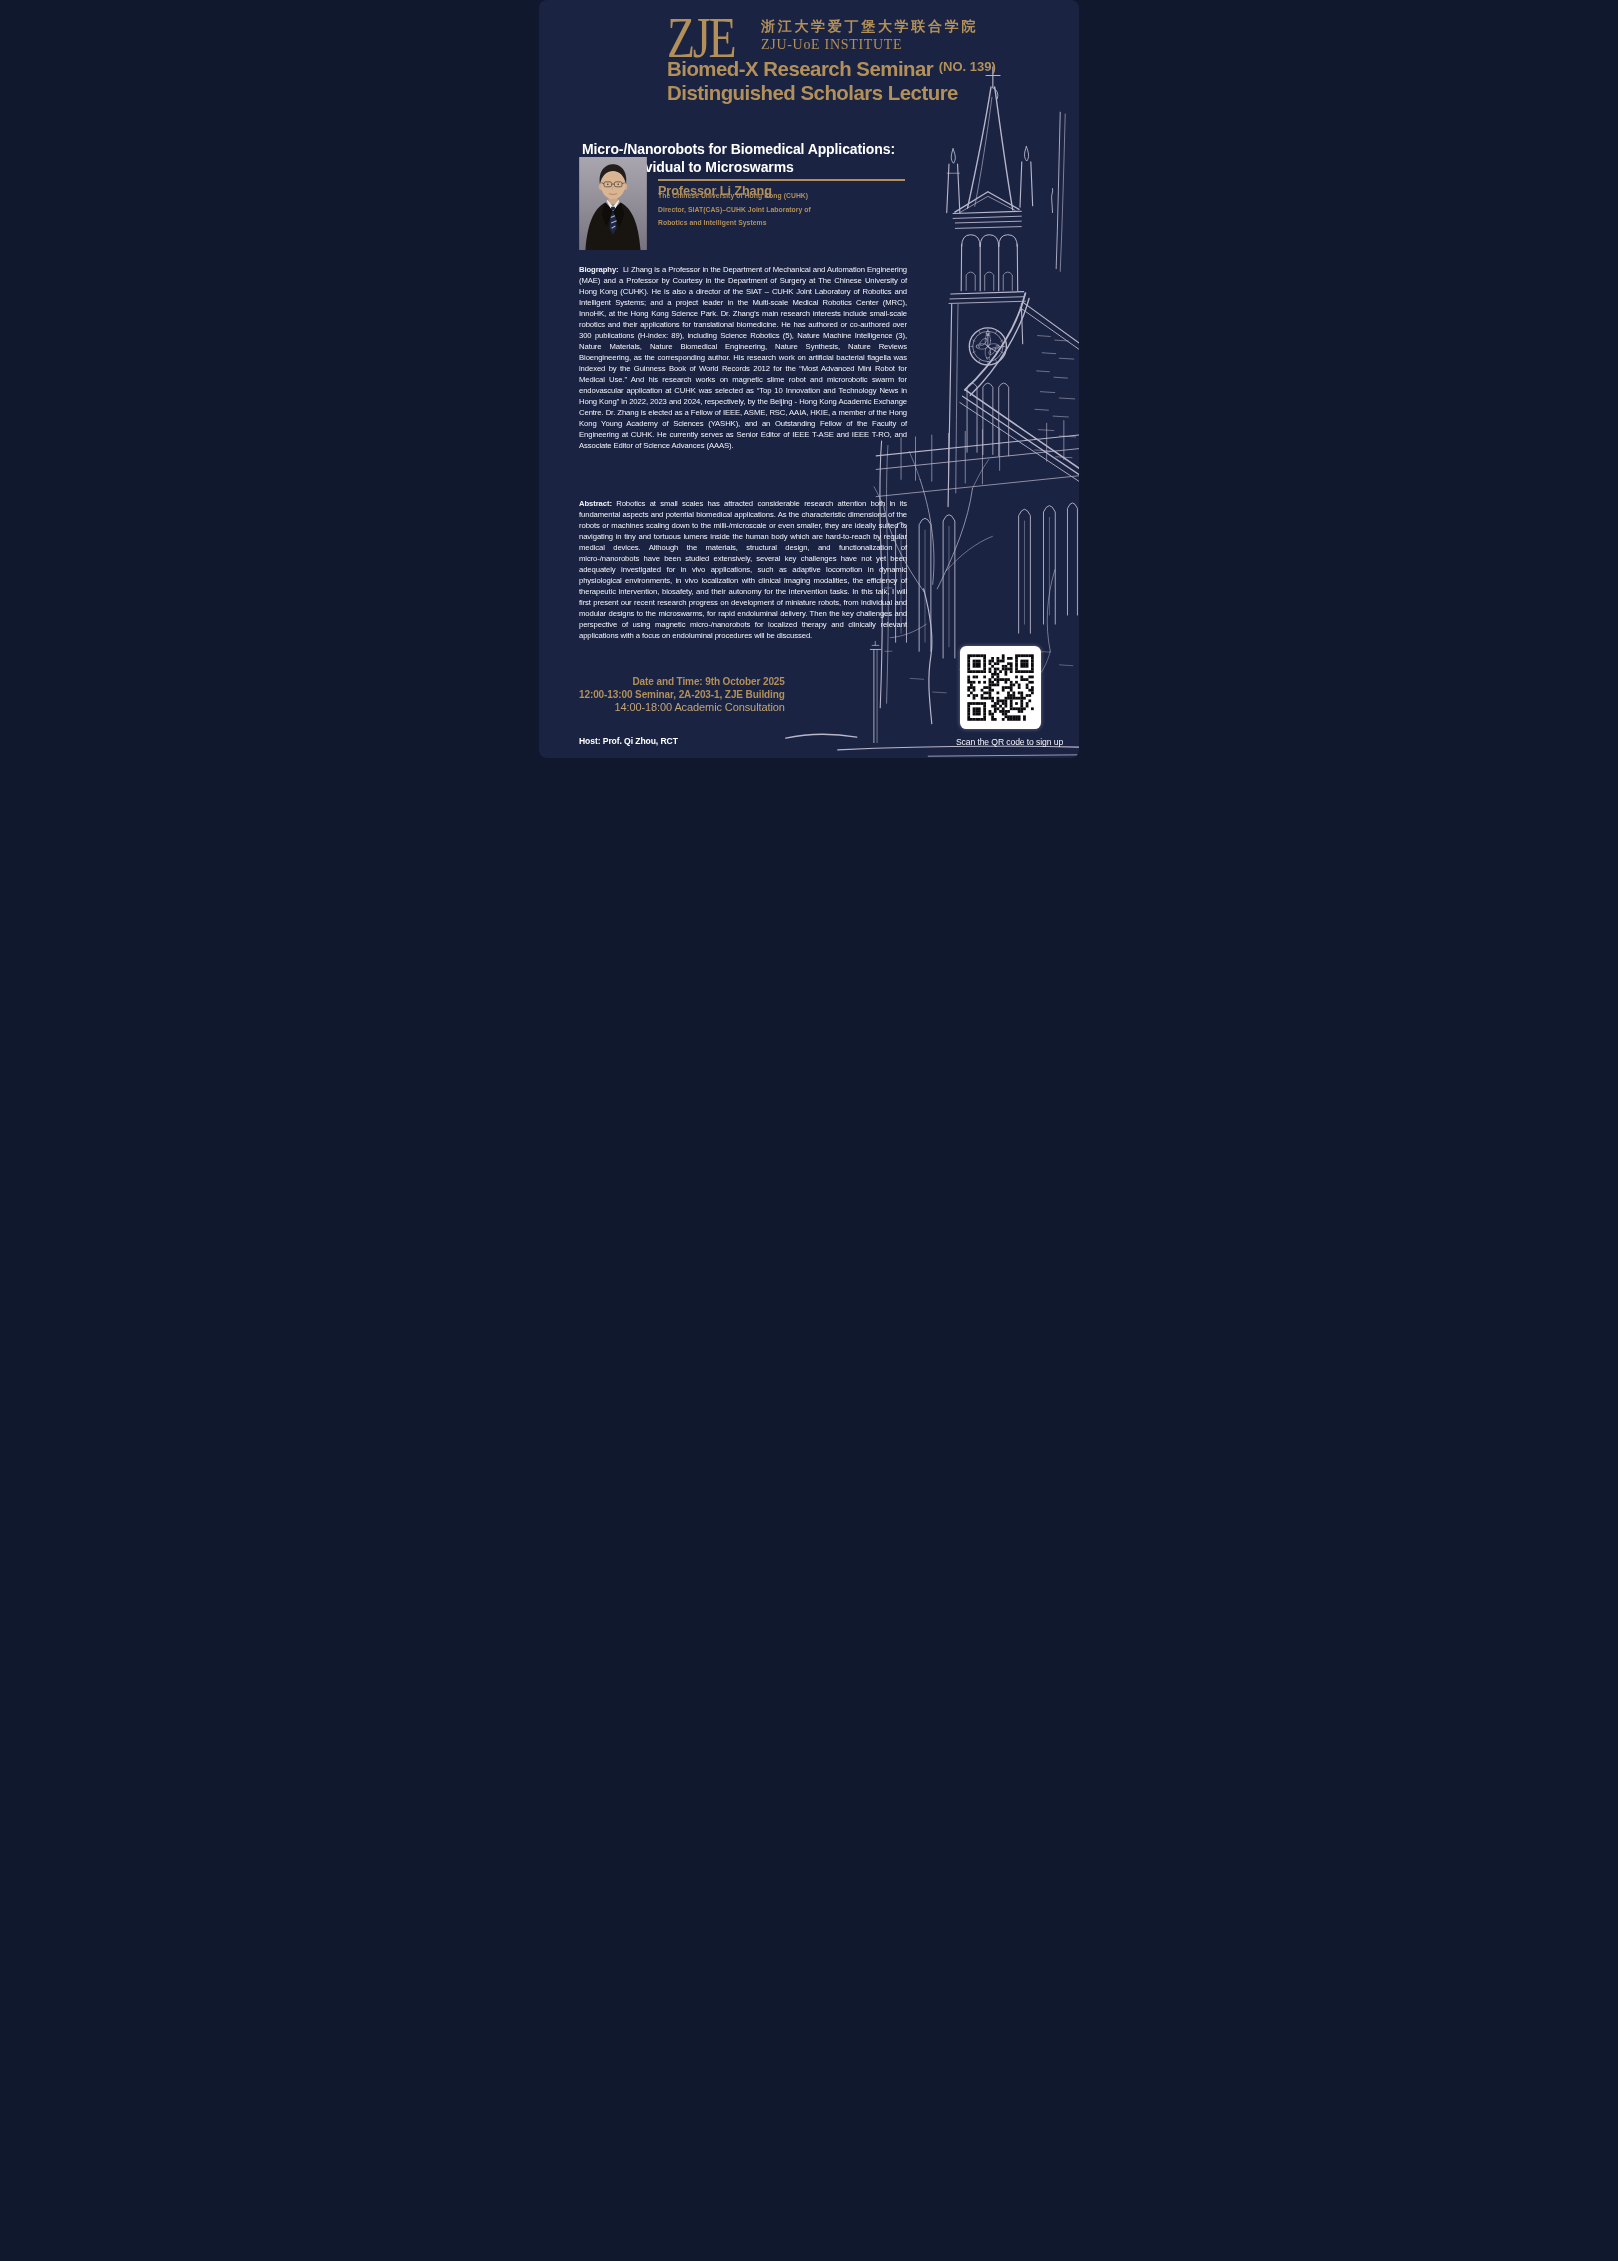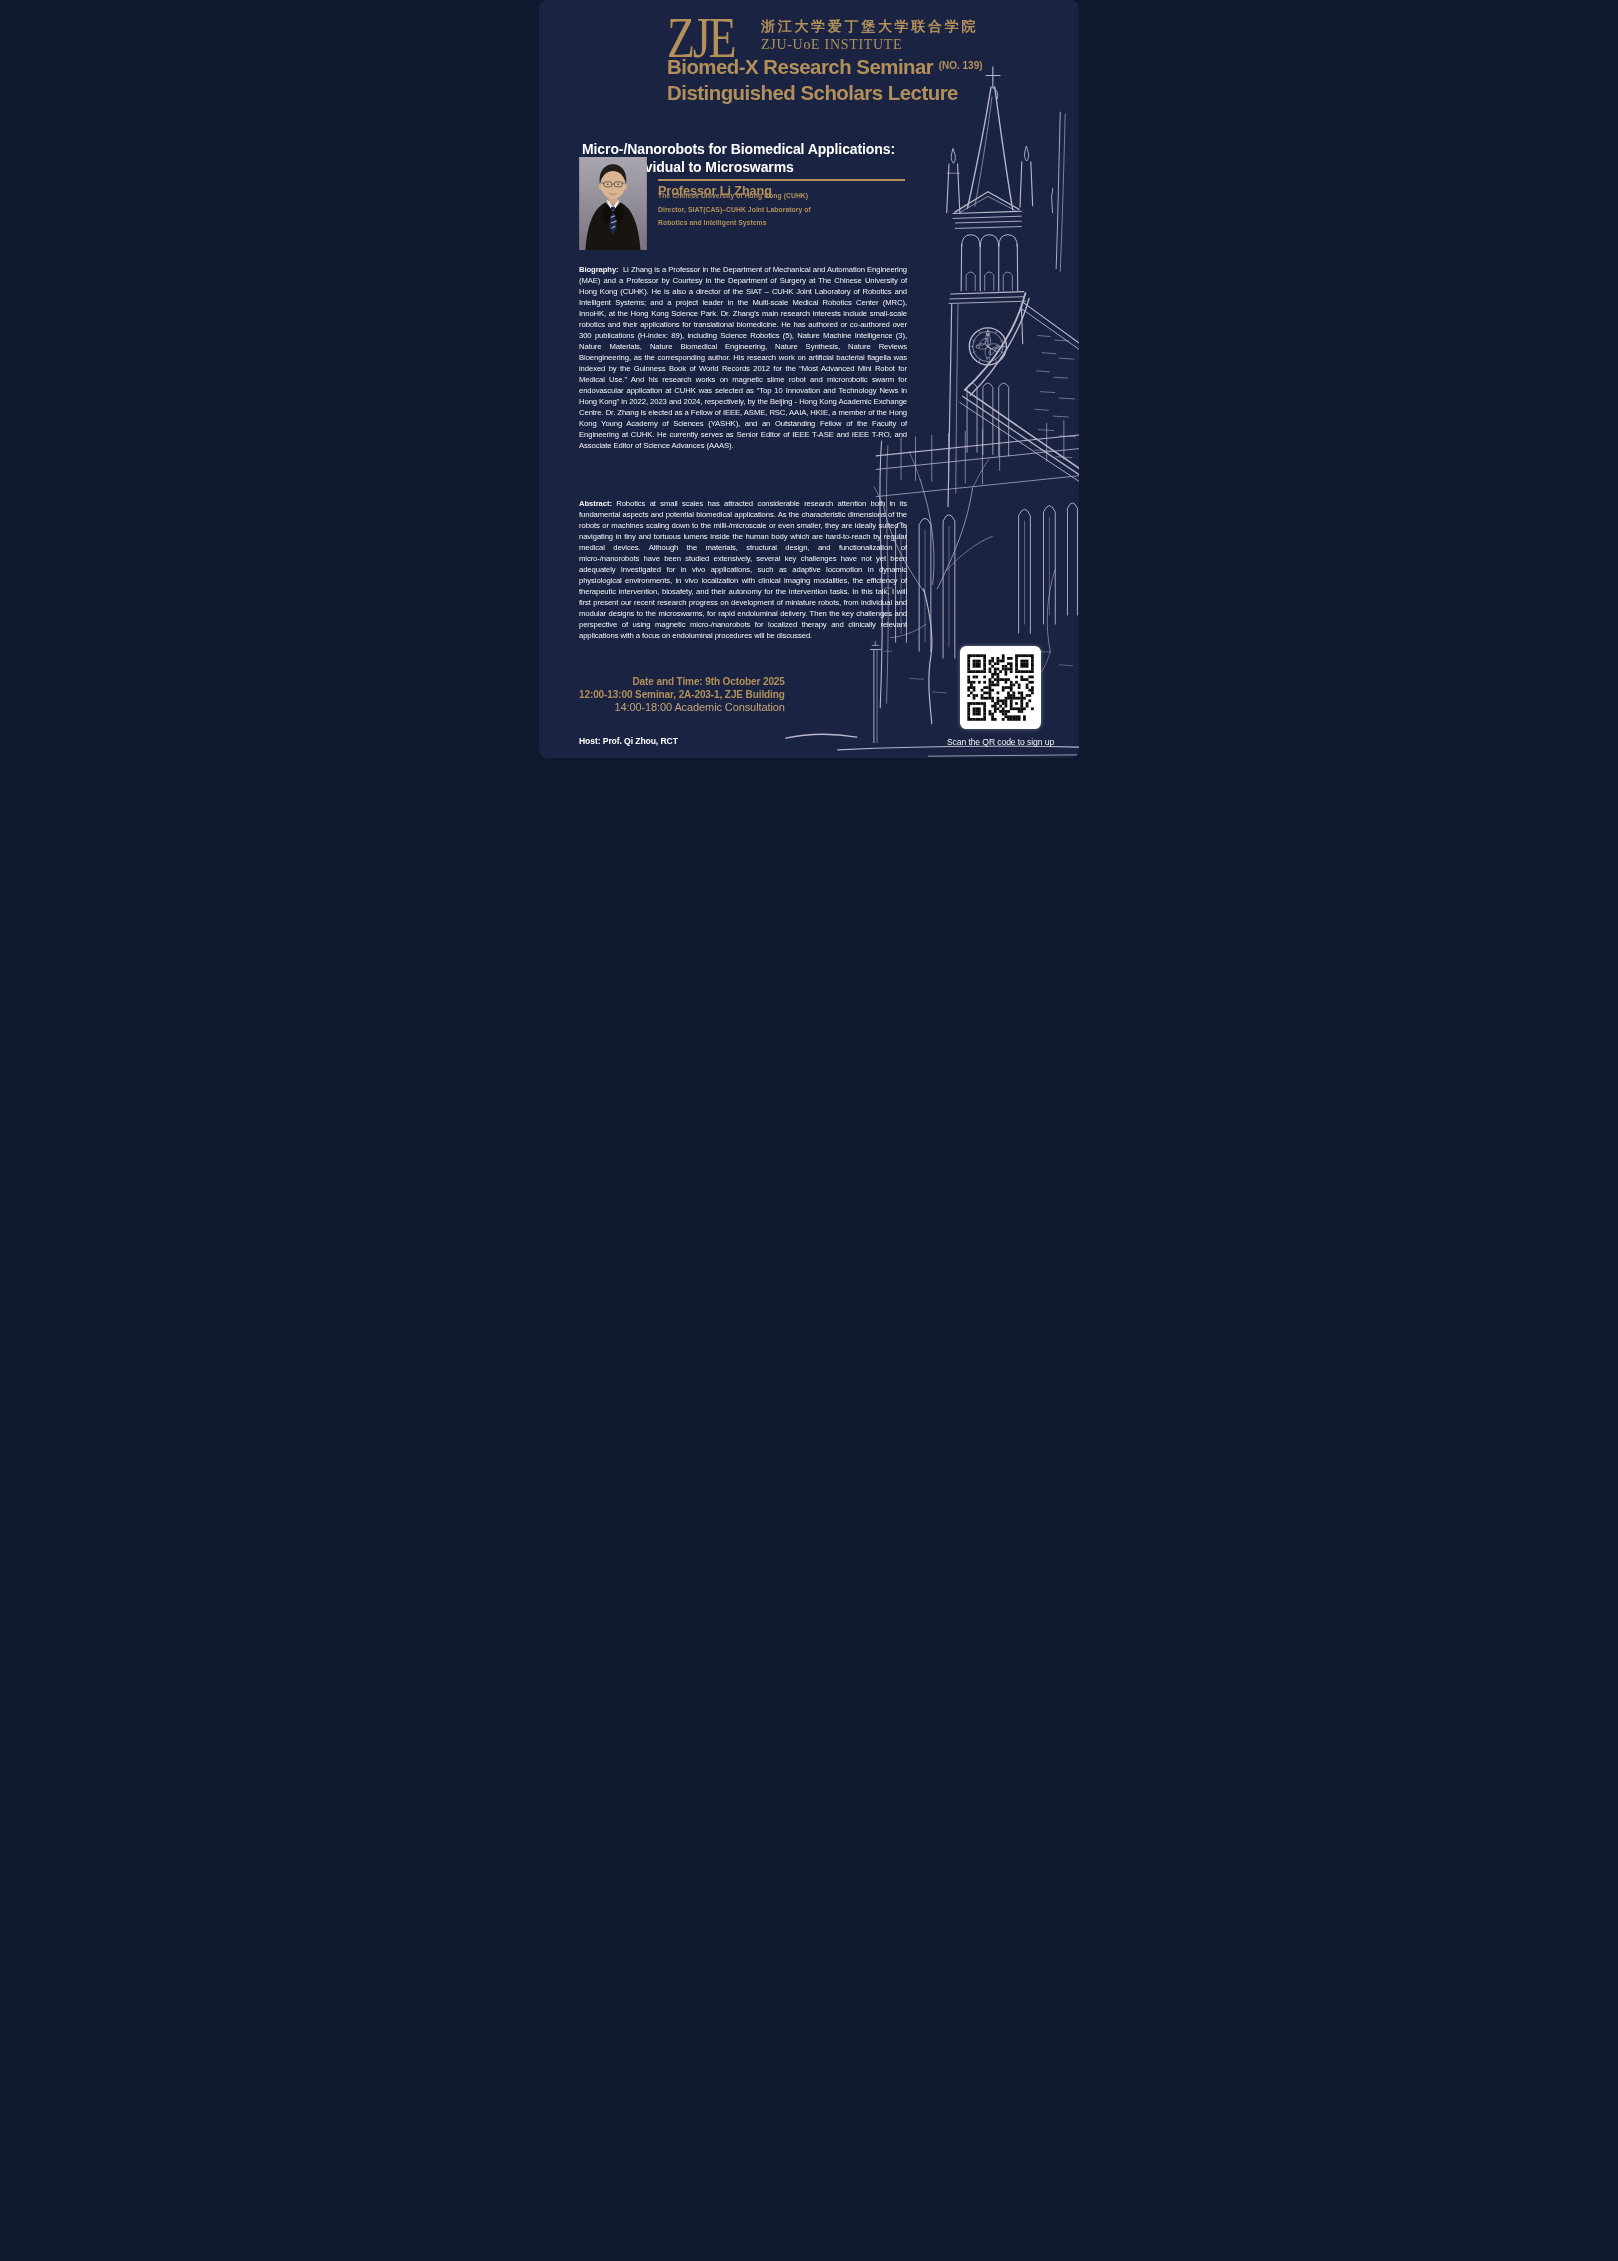--- a/index.html
+++ b/index.html
@@ -21,21 +21,21 @@
   }
   .inst-cn{
     left:222px;top:18px;font-family:"Liberation Serif",serif;
     font-size:14px;letter-spacing:2.7px;color:#b3905a;font-weight:700;
   }
   .inst-en{
     left:222px;top:37px;font-family:"Liberation Serif",serif;
     font-size:14px;letter-spacing:0.7px;color:#b3905a;font-weight:400;
   }
   .series-line{left:128px;top:56px;font-size:20.4px;font-weight:700;color:#b3905a;letter-spacing:-0.5px;white-space:nowrap;}
-  .series-no{display:inline-block;font-size:10px;font-weight:700;letter-spacing:0;position:relative;top:-5px;margin-left:5.4px;margin-top:8px;}
+  .series-no{display:inline-block;font-size:13px;font-weight:700;letter-spacing:0;position:relative;top:-5px;margin-left:5.4px;margin-top:8px;}
   .lecture-line{left:128px;top:82px;font-size:20.4px;font-weight:700;color:#b3905a;letter-spacing:-0.5px;white-space:nowrap;}
   
   .talk-title{left:43px;top:113px;font-size:14px;line-height:17.6px;font-weight:700;color:#ffffff;letter-spacing:-0.1px;margin-top:28px;}
   
   .photo-frame{left:40px;top:157px;width:68px;height:93px;overflow:hidden;}
   .speaker-name{left:119px;top:160px;font-size:12.7px;font-weight:700;color:#b3905a;letter-spacing:-0.1px;margin-top:24px;}
   .gold-rule{left:119px;top:179px;width:247px;height:2.3px;background:#b3905a;}
   .affil{left:119px;top:189px;font-size:6.8px;font-weight:700;color:#b3905a;line-height:13.6px;letter-spacing:0.05px;}
   
   .para{
@@ -48,21 +48,21 @@
   
   .sched{left:40px;top:675px;line-height:13px;white-space:nowrap;text-align:right;}
   .sched .l1,.sched .l2{font-size:10px;font-weight:700;color:#b3905a;letter-spacing:-0.1px;}
   .sched .l3{font-size:11px;font-weight:400;color:#c3a576;letter-spacing:-0.1px;}
   .host-line{left:40px;top:736px;font-size:8.6px;font-weight:700;color:#ffffff;letter-spacing:-0.1px;}
   
   .qr-box{
     left:421px;top:646px;width:81px;height:83px;background:#ffffff;border-radius:6.3px;
     box-shadow:0 0 4.5px rgba(255,255,255,.35);display:flex;align-items:center;justify-content:center;
   }
-  .qr-caption{left:385px;top:737px;width:153px;text-align:center;font-size:8.6px;color:#f6f6fb;letter-spacing:-0.1px;}
+  .qr-caption{left:394px;top:737px;width:153px;text-align:center;font-size:8.6px;color:#f6f6fb;letter-spacing:-0.1px;}
   .line-art{left:0;top:0;width:540px;height:758px;pointer-events:none;}
   .fg{position:absolute;z-index:2;}
 </style>
 </head>
 <body>
 
 <div class="poster">
 
   <svg class="abs line-art" viewBox="0 0 1193 1676" aria-hidden="true">
     <g stroke="#c7c3d6" fill="none" stroke-linecap="round" stroke-linejoin="round" opacity="0.92">

